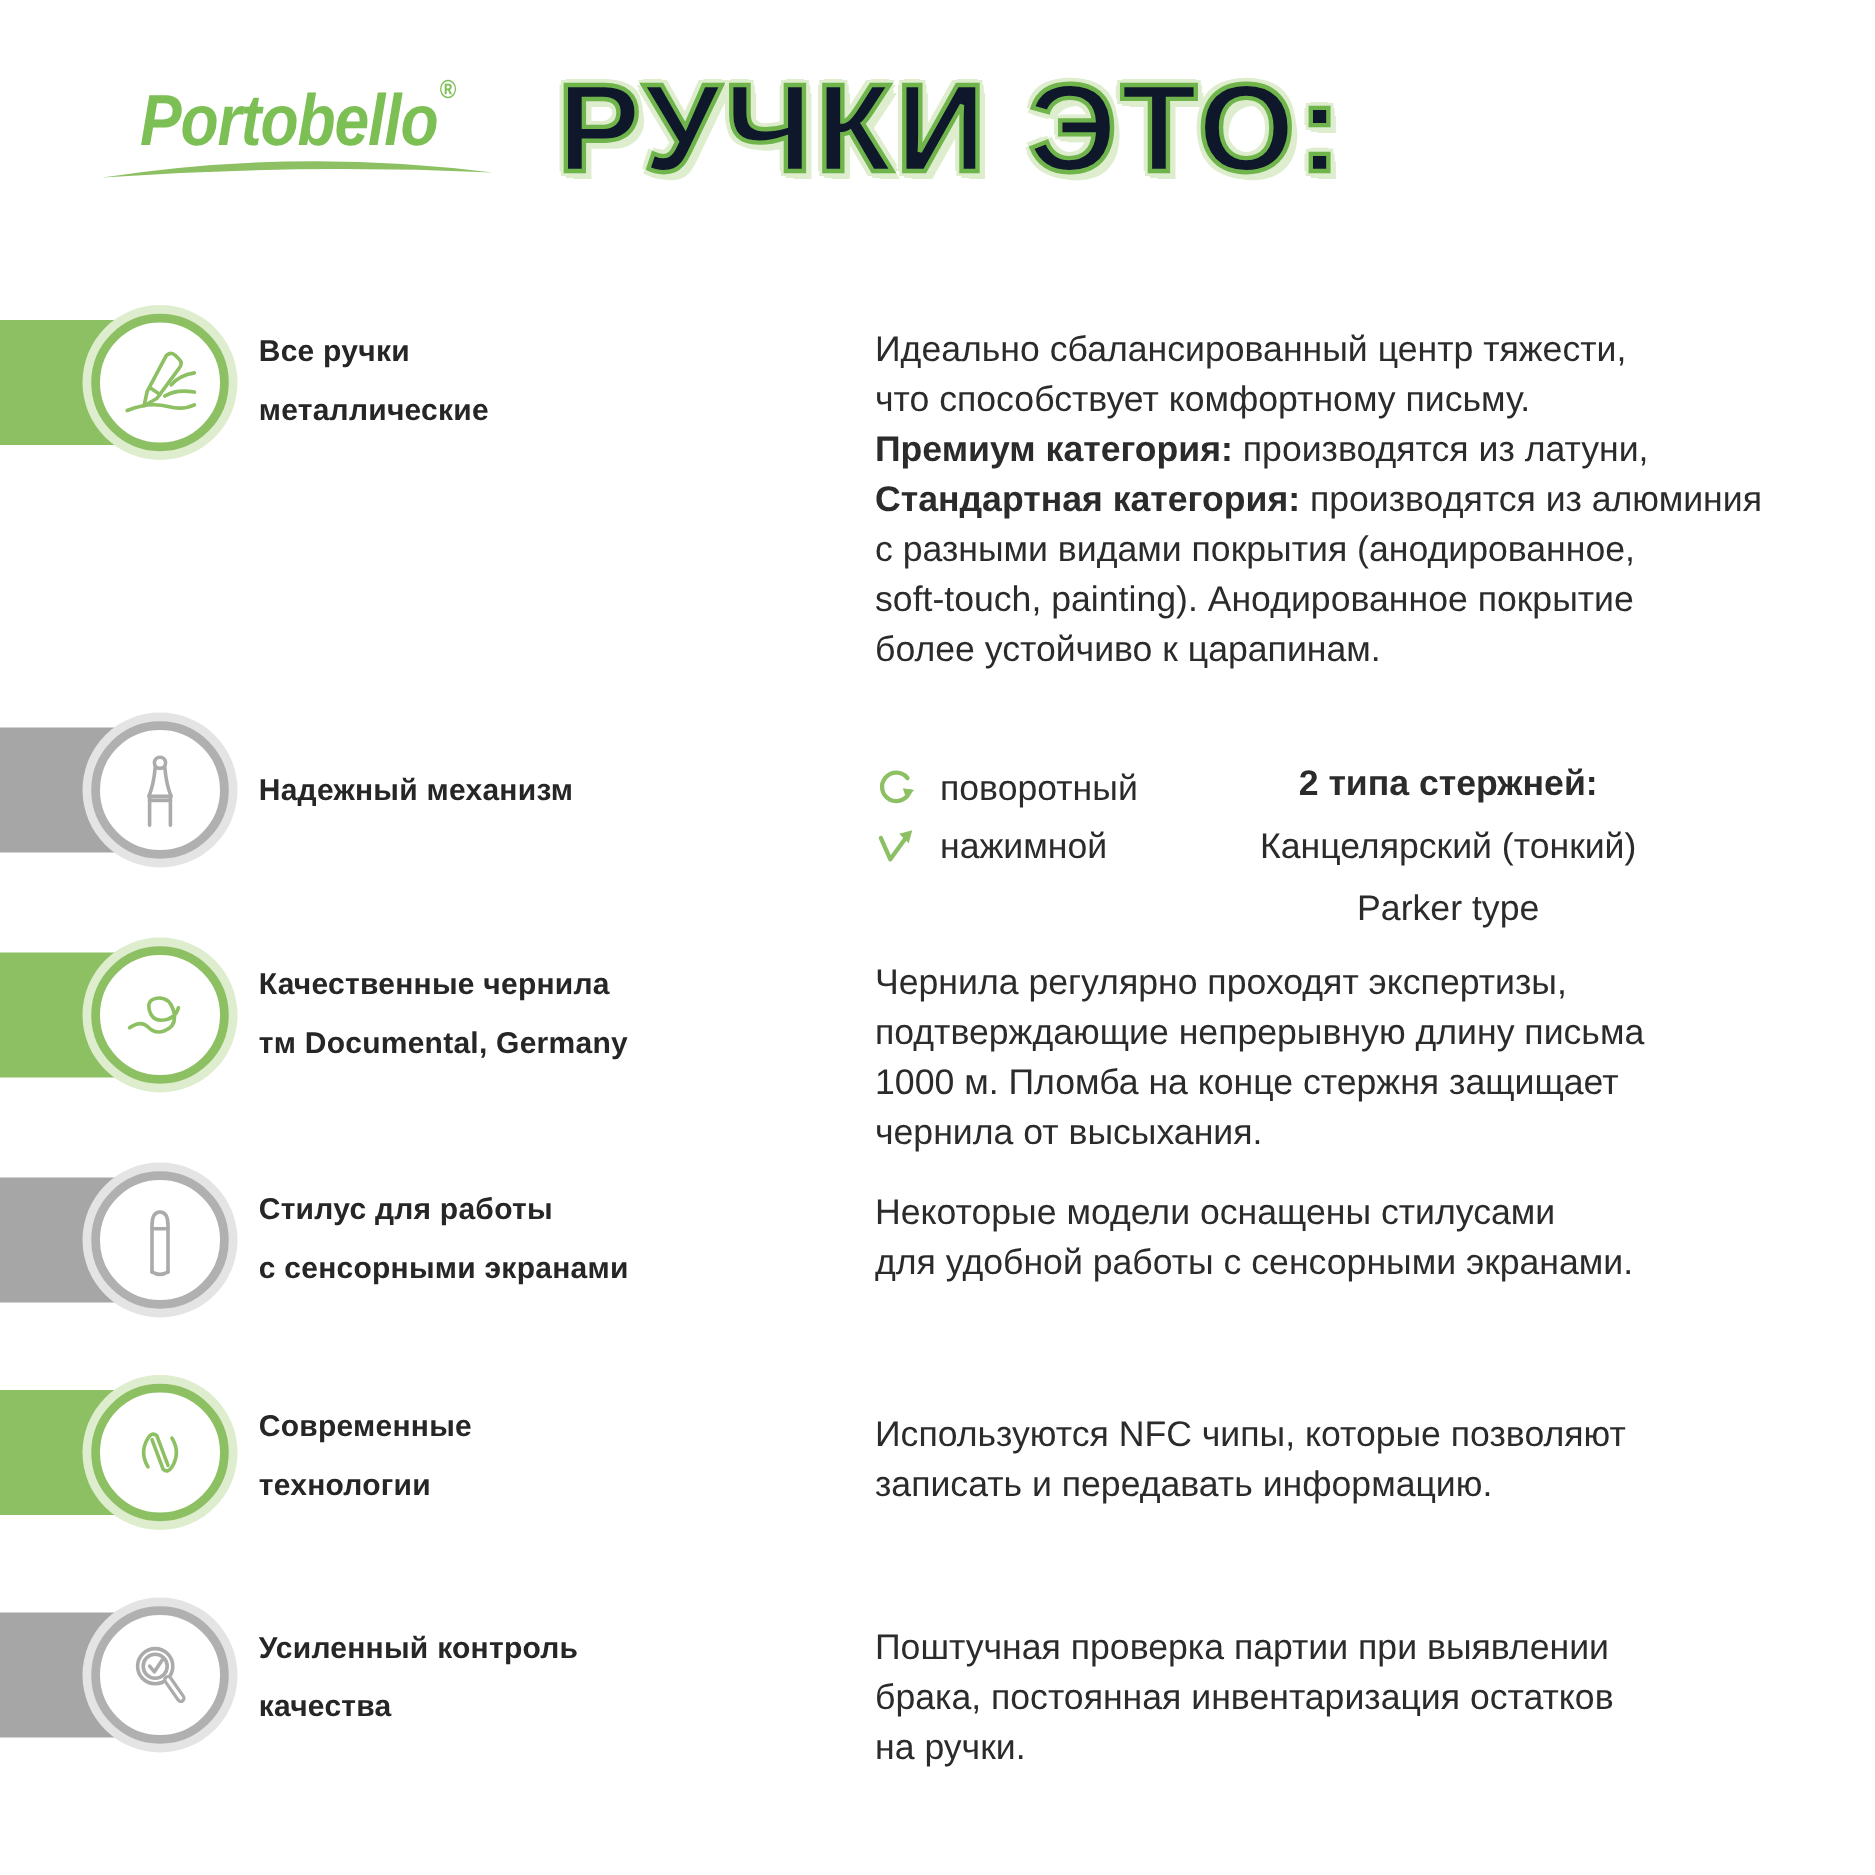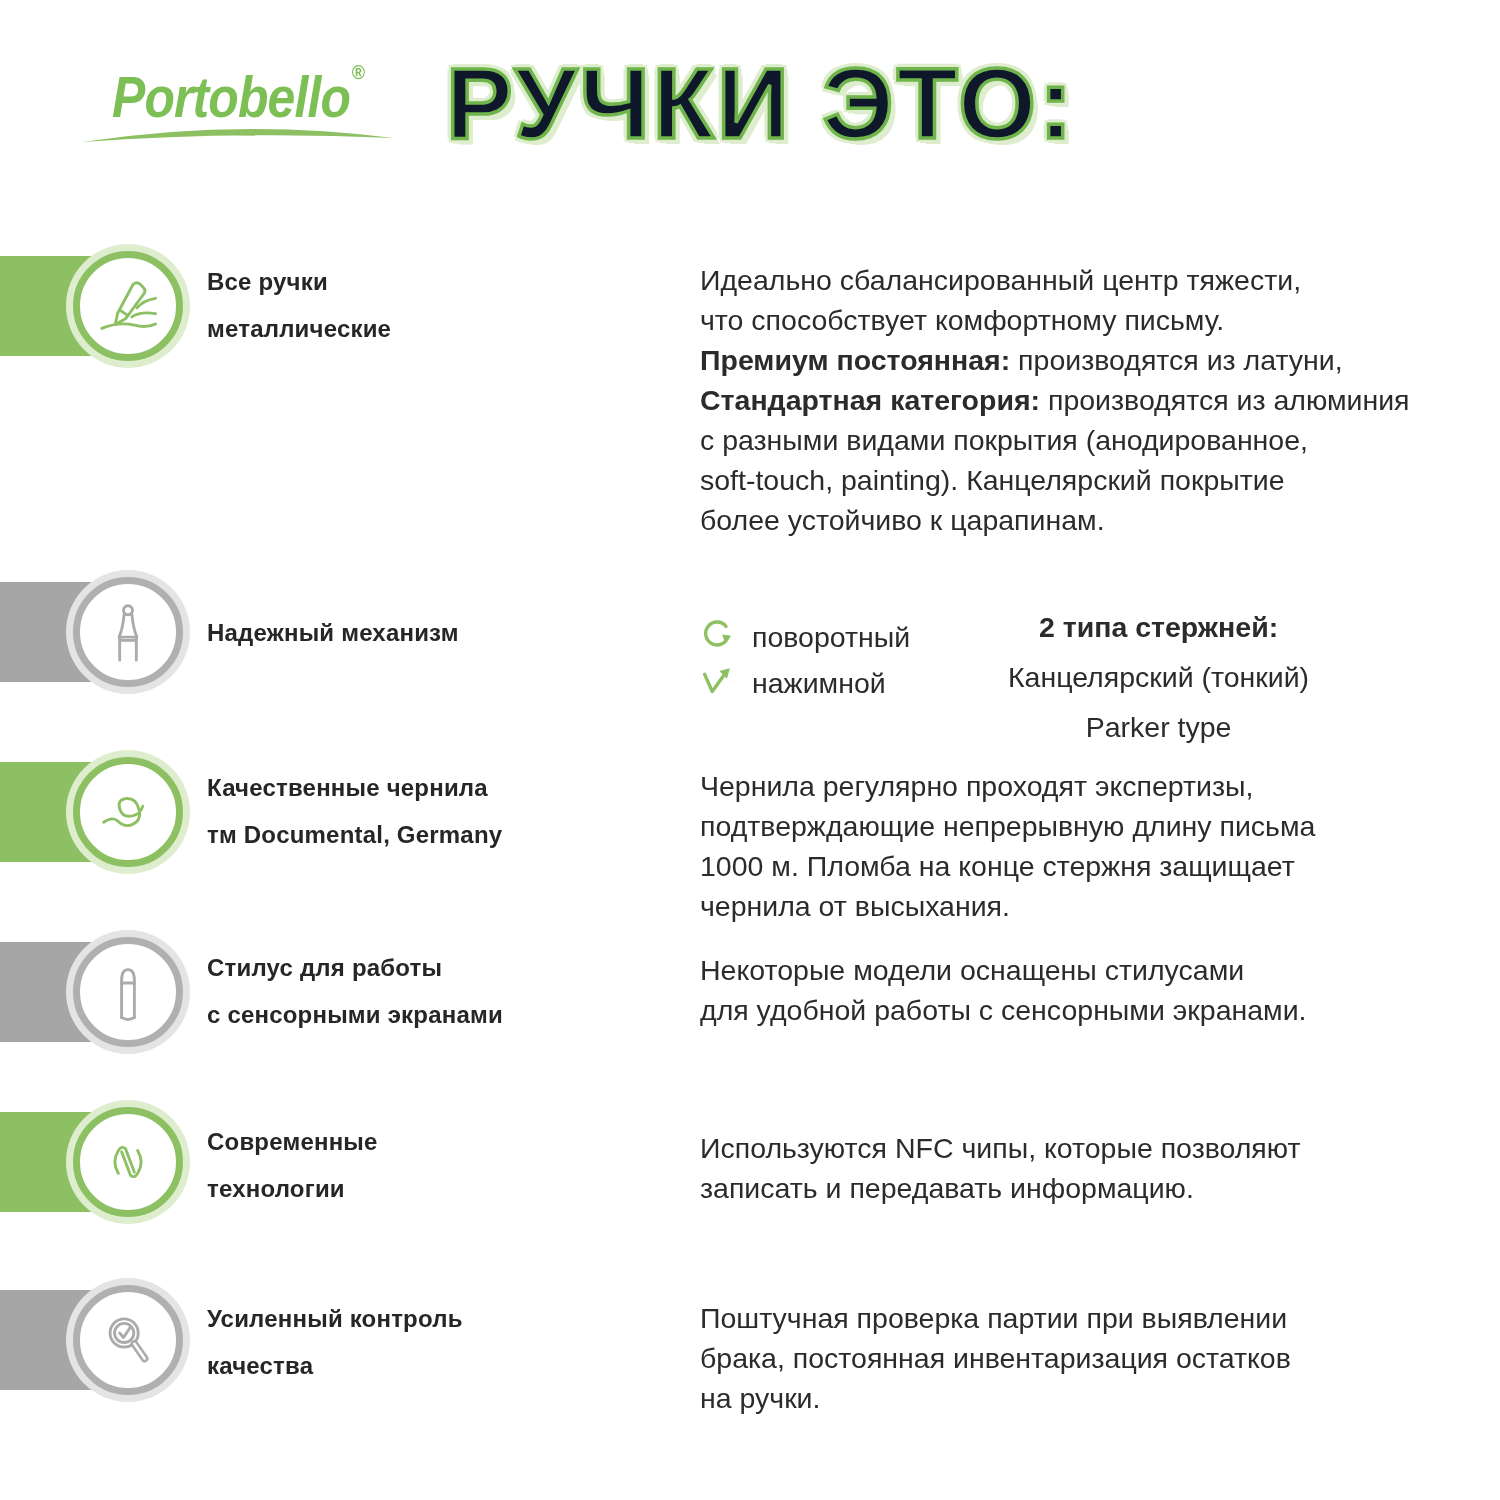--- a/index.html
+++ b/index.html
@@ -43,21 +43,21 @@
   .ring svg{display:block;}
   .heading{
     position:absolute;left:207px;font-size:24px;font-weight:bold;color:#262626;
     line-height:47px;white-space:nowrap;letter-spacing:.2px;
   }
   .body{position:absolute;left:700px;font-size:28.5px;line-height:40px;color:#2b2b2b;}
   .ln{white-space:nowrap;}
   .ln b{font-weight:bold;}
   
   .mech{position:absolute;left:698px;font-size:28.5px;}
-  .mech-item{display:flex;align-items:flex-end;gap:16px;height:46px;}
+  .mech-item{display:flex;align-items:center;gap:16px;height:46px;}
   .mech-item svg{flex:0 0 auto;}
   .refills{position:absolute;left:1008px;font-size:28.5px;line-height:50px;text-align:center;}
   .rf-title{font-weight:bold;white-space:nowrap;}
   .rf-item{white-space:nowrap;}
   .ic{stroke-linecap:round;stroke-linejoin:round;fill:none;}
   .ic.g{stroke:#8dc063;}
   .ic.y{stroke:#ababab;}
 </style>
 </head>
 <body>
@@ -82,24 +82,24 @@
       </svg>
     </div>
   </div>
   <div class="heading" style="top:258px">
     <span>Все ручки</span><br>
     <span>металлические</span>
   </div>
   <div class="body" style="top:260px">
     <div class="ln"><b></b><span>Идеально сбалансированный центр тяжести,</span></div>
     <div class="ln"><b></b><span>что способствует комфортному письму.</span></div>
-    <div class="ln"><b>Премиум постоянная:</b><span> производятся из латуни,</span></div>
+    <div class="ln"><b>Премиум категория:</b><span> производятся из латуни,</span></div>
     <div class="ln"><b>Стандартная категория:</b><span> производятся из алюминия</span></div>
     <div class="ln"><b></b><span>с разными видами покрытия (анодированное,</span></div>
-    <div class="ln"><b></b><span>soft-touch, painting). Канцелярский покрытие</span></div>
+    <div class="ln"><b></b><span>soft-touch, painting). Анодированное покрытие</span></div>
     <div class="ln"><b></b><span>более устойчиво к царапинам.</span></div>
   </div>
 
   <div class="bar gray" style="top:582px"></div>
   <div class="badge gray" style="top:570px">
     <div class="ring gray">
       <svg class="ic y" width="64" height="64" viewBox="0 0 100 100" stroke-width="4.5">
         <circle cx="50" cy="16" r="7"></circle>
         <path d="M44 22 Q42 44 36 58 L64 58 Q58 44 56 22"></path>
         <path d="M37 58 V94 M63 58 V94"></path>

